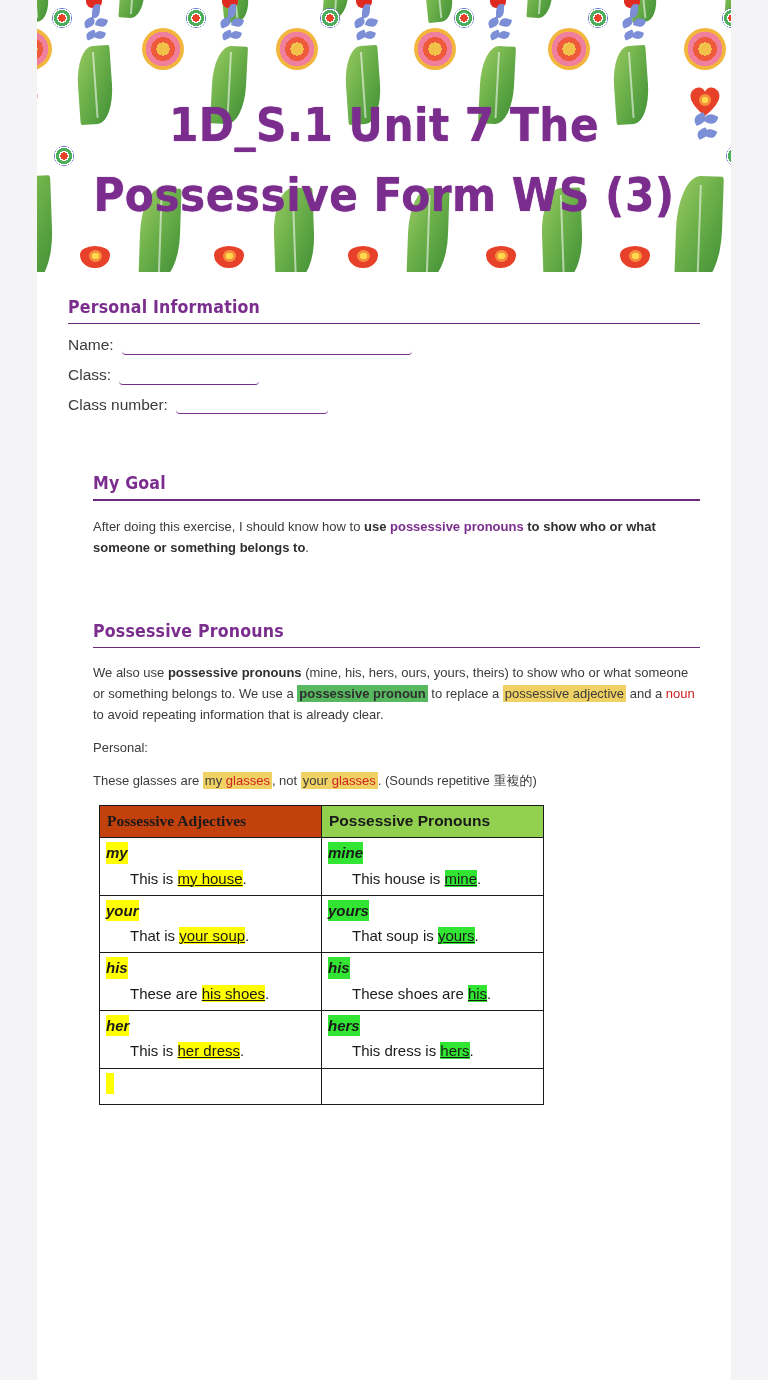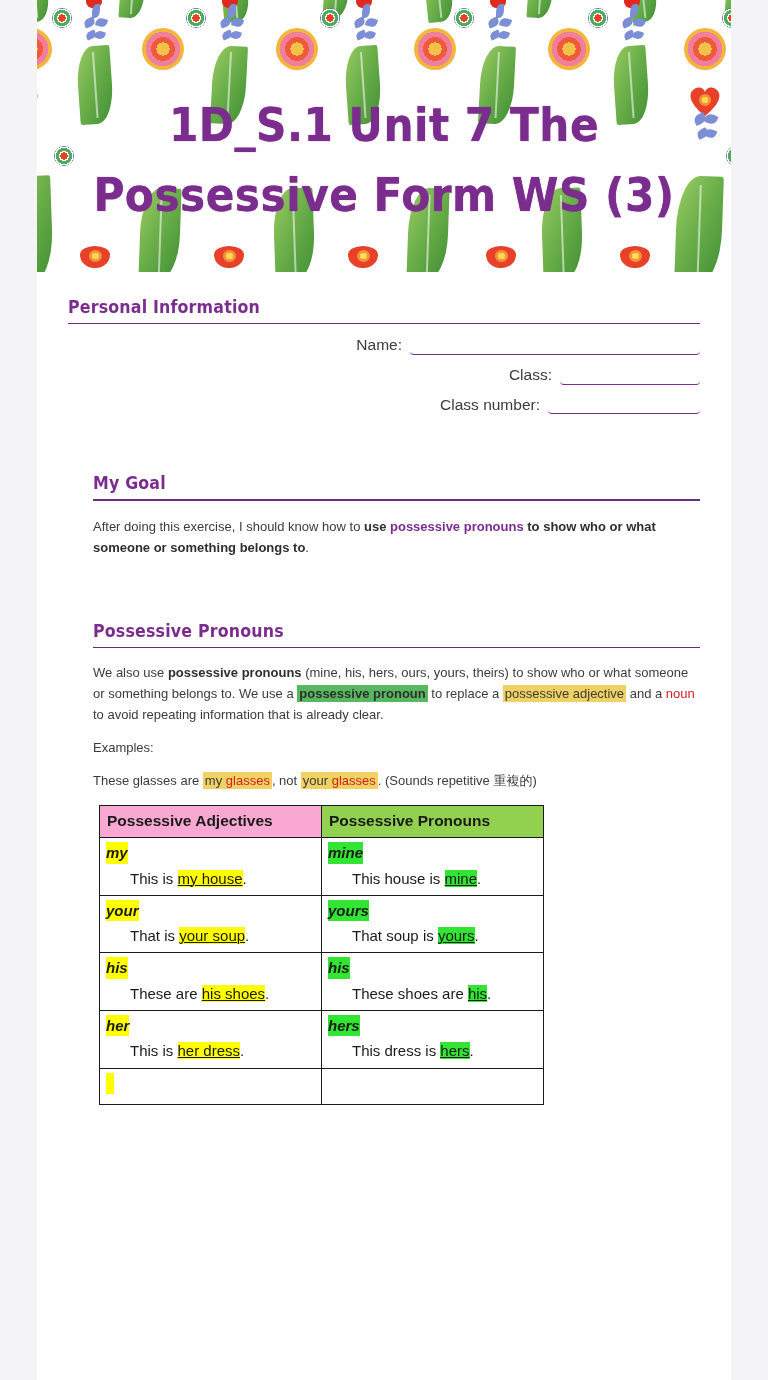--- a/index.html
+++ b/index.html
@@ -116,21 +116,20 @@
   }
   .rule { height:1.4px; background:#6b2a80; width:100%; margin-bottom:14px; }
 
   
   .pi { margin-top:24px; }
   .pi .rule{ margin-bottom:12px; }
   .pi-row{
     display:flex; align-items:flex-end; gap:8px;
     font-size:15.5px; color:#3b3b3b; margin-bottom:11px;
     line-height:1.2;
-    justify-content:flex-end;
   }
   .pi-label{ white-space:nowrap; }
   .pi-blank{
     border-bottom:1.2px solid #7b2d8e;
     height:15px;
     border-radius:0 0 4px 4px;
   }
   .blank-name{ width:290px; }
   .blank-class{ width:140px; }
   .blank-num{ width:152px; }
@@ -167,21 +166,21 @@
     padding:4px 6px 6px 6px;
     vertical-align:top;
     font-size:15px;
     color:#1a1a1a;
     line-height:1.42;
   }
   table.gt th{
     font-weight:700; font-size:15.5px; text-align:left;
     padding:4px 6px 5px 7px;
   }
-  th.h-yellow{ background:#f9a8d4; }
+  th.h-yellow{ background:#c2410c;font-family:Liberation Serif, serif; }
   th.h-green{ background:#92d050; }
   .cell-word{
     font-style:italic; font-weight:600; display:inline-block;
     margin-bottom:4px;
   }
   .cell-sentence{ display:block;margin-left:24px; }
   .y{ background:#ffff00; }
   .g{ background:#33e533; }
   .u{ text-decoration:underline; text-decoration-thickness:1.4px; }
 </style>
@@ -327,21 +326,21 @@
       <div class="rule"></div>
       <p class="para"><span>After doing this exercise, I should know how to </span><span class="b">use </span><span class="purp">possessive pronouns</span><span class="b"> to show who or what someone or something belongs to</span><span>.</span></p>
     </section>
 
     <section class="inner pron">
       <h2 class="sec-head">Possessive Pronouns</h2>
       <div class="rule"></div>
 
       <p class="para"><span>We also use </span><span class="b">possessive pronouns</span><span> (mine, his, hers, ours, yours, theirs) to show who or what someone or something belongs to. We use a </span><span class="hl-green b">possessive pronoun</span><span> to replace a </span><span class="hl-amber">possessive adjective</span><span> and a </span><span class="red">noun</span><span> to avoid repeating information that is already clear.</span></p>
 
-      <p class="para">Examples:</p>
+      <p class="para">Personal:</p>
 
       <p class="para"><span>These glasses are </span><span class="hl-amber"><span>my</span> <span class="red">glasses</span></span><span>, not </span><span class="hl-amber"><span>your</span> <span class="red">glasses</span></span><span>. (Sounds repetitive 重複的)</span></p>
 
 
 
     </section>
 
     <div class="tbl-wrap">
       <table class="gt">
         <thead>

